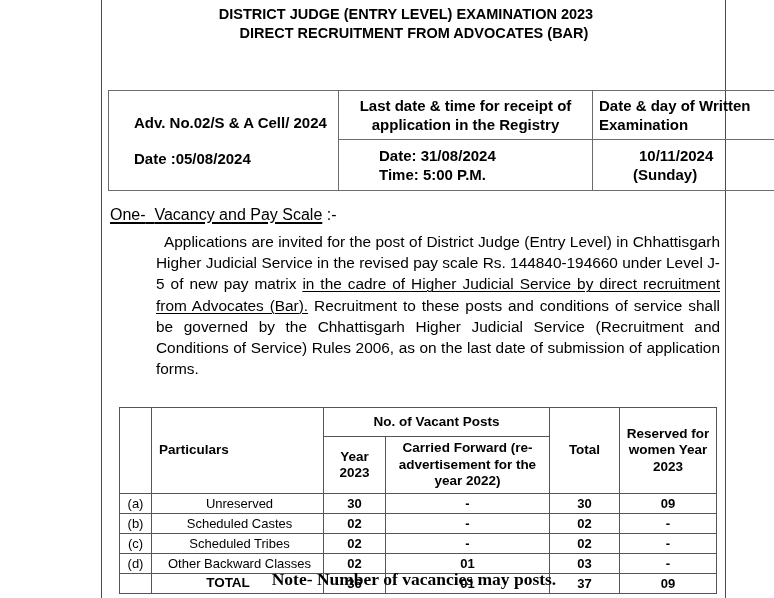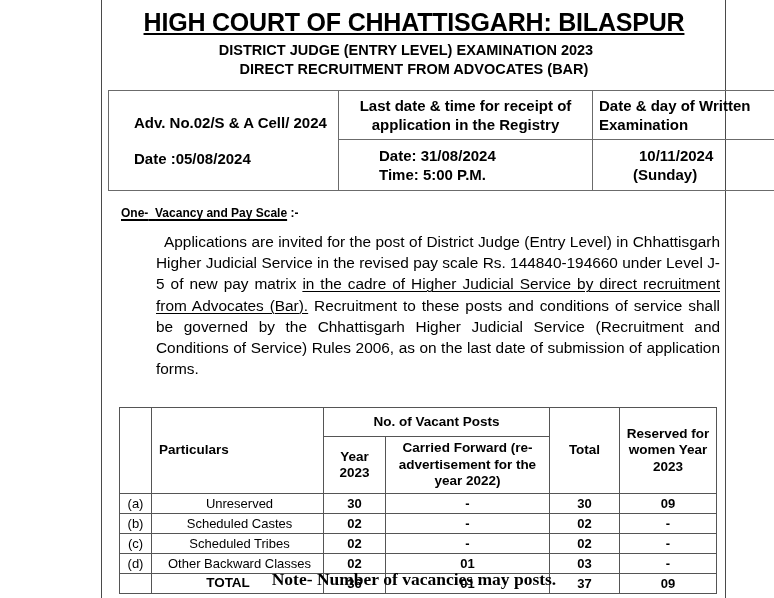--- a/index.html
+++ b/index.html
@@ -107,24 +107,24 @@
     vertical-align: middle;
     padding-left: 40px;
   }
   .adv-line1 { margin-bottom: 16px; }
   .adv-line2 { }
   .exam-date { padding-left: 6px; }
 
   
   #sec-heading {
     position: absolute;
-    left: 19px;
+    left: 8px;
     top: 206px;
-    font-weight: bold;
-    font-size: 12px;
+    font-weight: normal;
+    font-size: 16px;
     white-space: nowrap;
   }
   #sec-heading .u {
     text-decoration: underline;
     text-underline-offset: 2px;
     text-decoration-thickness: 1.6px;
   }
 
   
   #para {
@@ -229,23 +229,20 @@
     white-space: nowrap;
   }
 </style>
 </head>
 <body>
 
 <div id="page-frame"></div>
 
 <div id="content">
 
-  <div class="doc-title">
-    <span class="ul">HIGH COURT OF CHHATTISGARH: BILASPUR</span>
-  </div>
   <div class="doc-subtitle">DISTRICT JUDGE (ENTRY LEVEL) EXAMINATION 2023</div>
   <div class="doc-subtitle2">DIRECT RECRUITMENT FROM ADVOCATES (BAR)</div>
 
   <table id="info-table">
     <tbody>
       <tr>
         <td class="c-adv hdr-left" rowspan="2">
           <div class="adv-line1">Adv. No.02/S &amp; A Cell/ 2024</div>
           <div class="adv-line2">Date :05/08/2024</div>
         </td>

